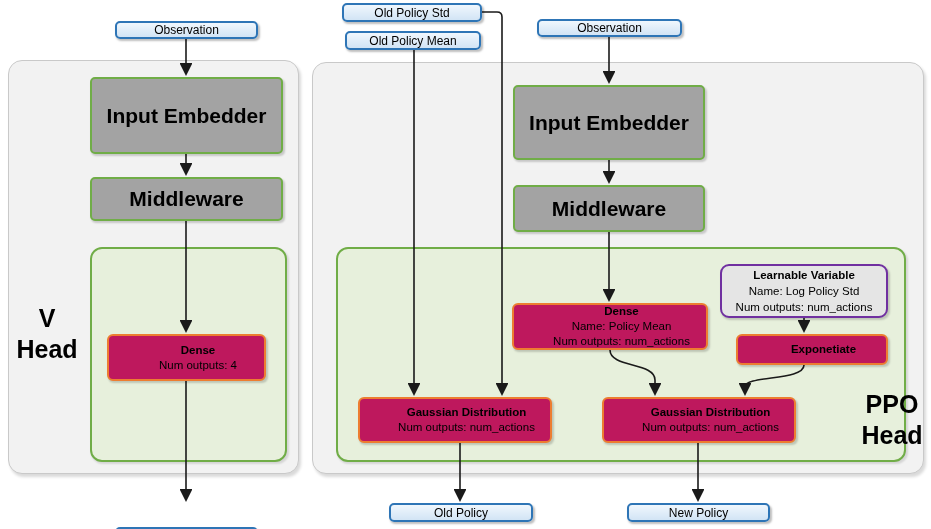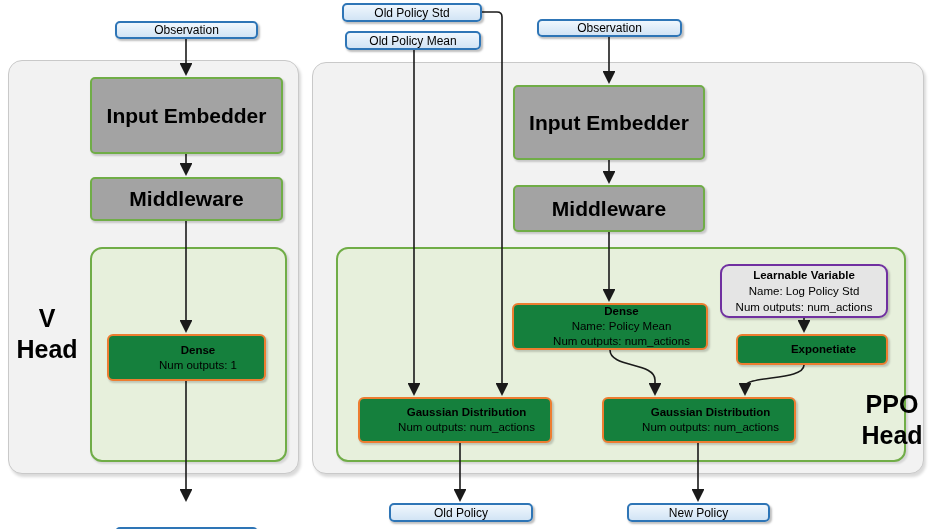--- a/index.html
+++ b/index.html
@@ -25,21 +25,21 @@
     border:2.4px solid #2e75b6; border-radius:5px;
     font-weight:normal; font-size:12px;
     box-shadow:1.5px 2px 2px rgba(0,0,0,.25);
   }
   .green-lg {
     background:#a3a3a3; border:2.4px solid #70ad47; border-radius:5px;
     font-weight:bold; font-size:21px;
     box-shadow:1.5px 2px 2px rgba(0,0,0,.18);
   }
   .orange {
-    background:#15803d; border:2.4px solid #ed7d31; border-radius:6px;
+    background:#be185d; border:2.4px solid #ed7d31; border-radius:6px;
     font-size:11.5px; line-height:15px;
     box-shadow:1.5px 2px 2px rgba(0,0,0,.18);
     padding-left:23px;
   }
   .purple {
     background:#e5e5e5; border:2.4px solid #7030a0; border-radius:9px;
     font-size:11.5px; line-height:16px;
     box-shadow:1.5px 2px 2px rgba(0,0,0,.18);
   }
   .title { font-weight:bold; }
@@ -92,21 +92,21 @@
   </div>
   <div class="node green-lg" style="left:90px; top:177px; width:193px; height:44px;">
     <span>Middleware</span>
   </div>
   <div class="head-label" style="left:12px; top:303px; width:70px;">
     <div>V</div>
     <div>Head</div>
   </div>
   <div class="node orange" style="left:107px; top:334px; width:159px; height:47px;">
     <div class="title">Dense</div>
-    <div>Num outputs: 1</div>
+    <div>Num outputs: 4</div>
   </div>
   <div class="node blue" style="left:115px; top:527px; width:143px; height:27px;padding-left:24px;">
     <span>State Value</span>
   </div>
 
   <div class="node blue" style="left:342px; top:3px; width:140px; height:19px;">
     <span>Old Policy Std</span>
   </div>
   <div class="node blue" style="left:345px; top:31px; width:136px; height:19px;">
     <span>Old Policy Mean</span>

